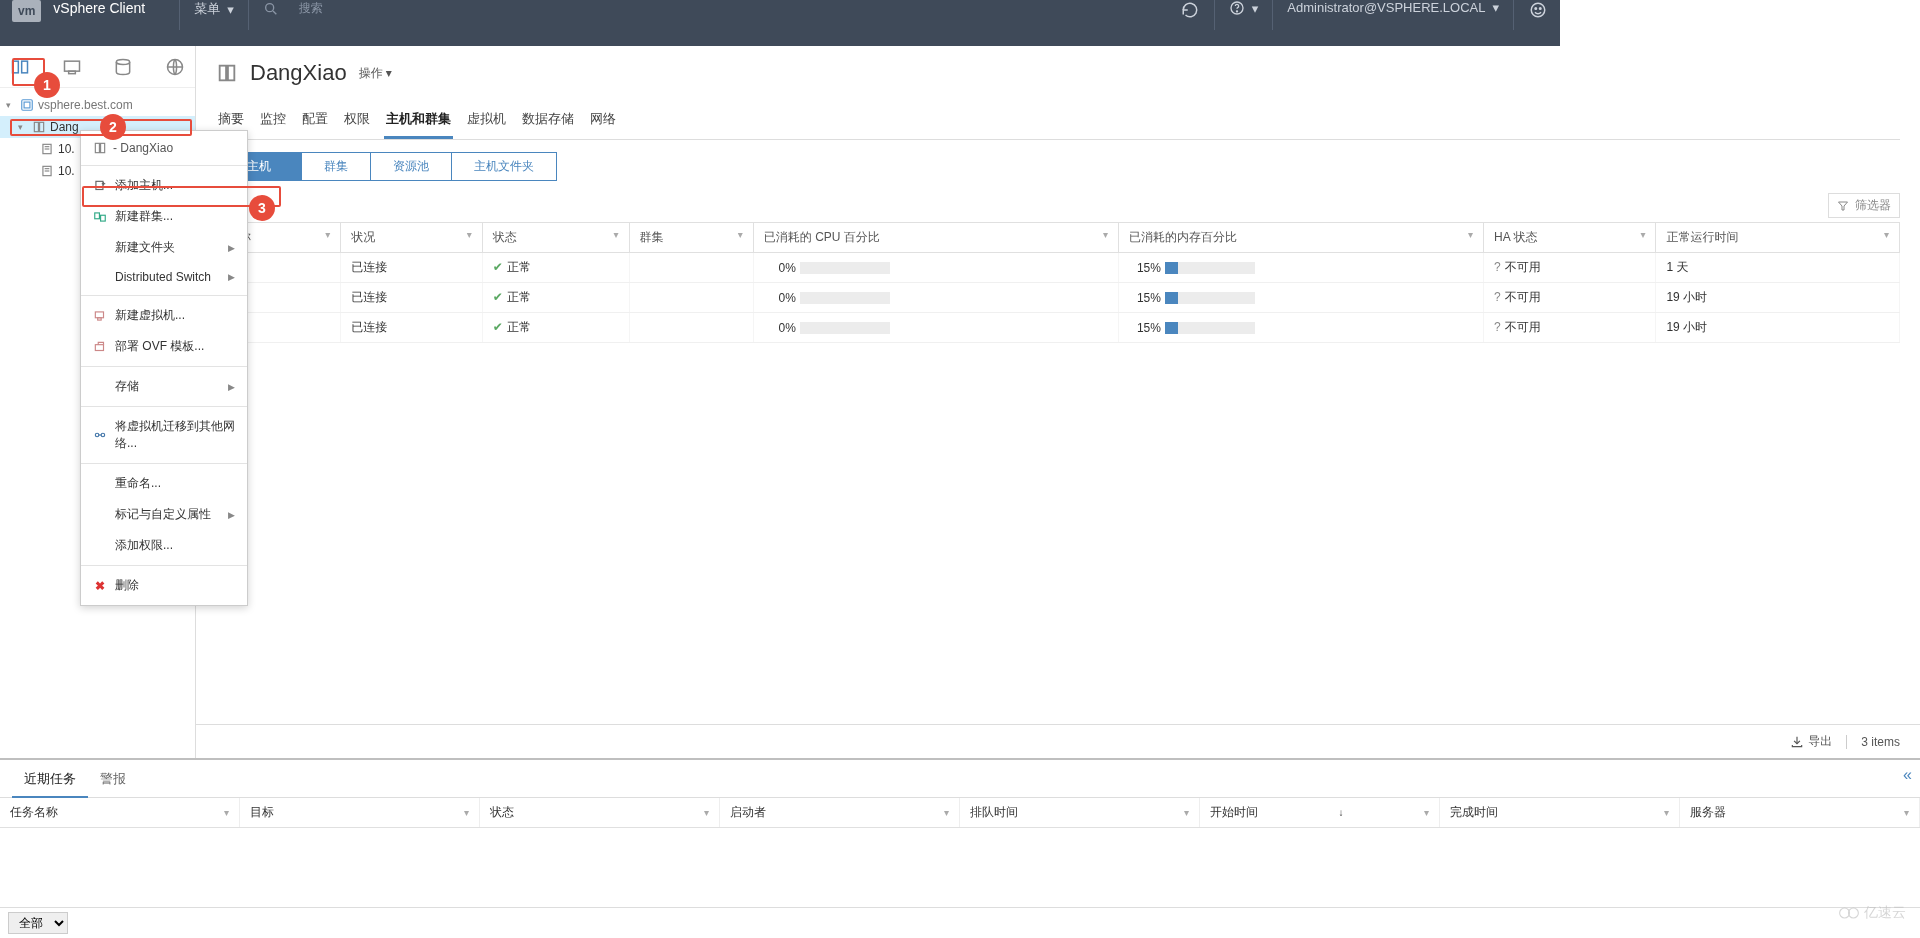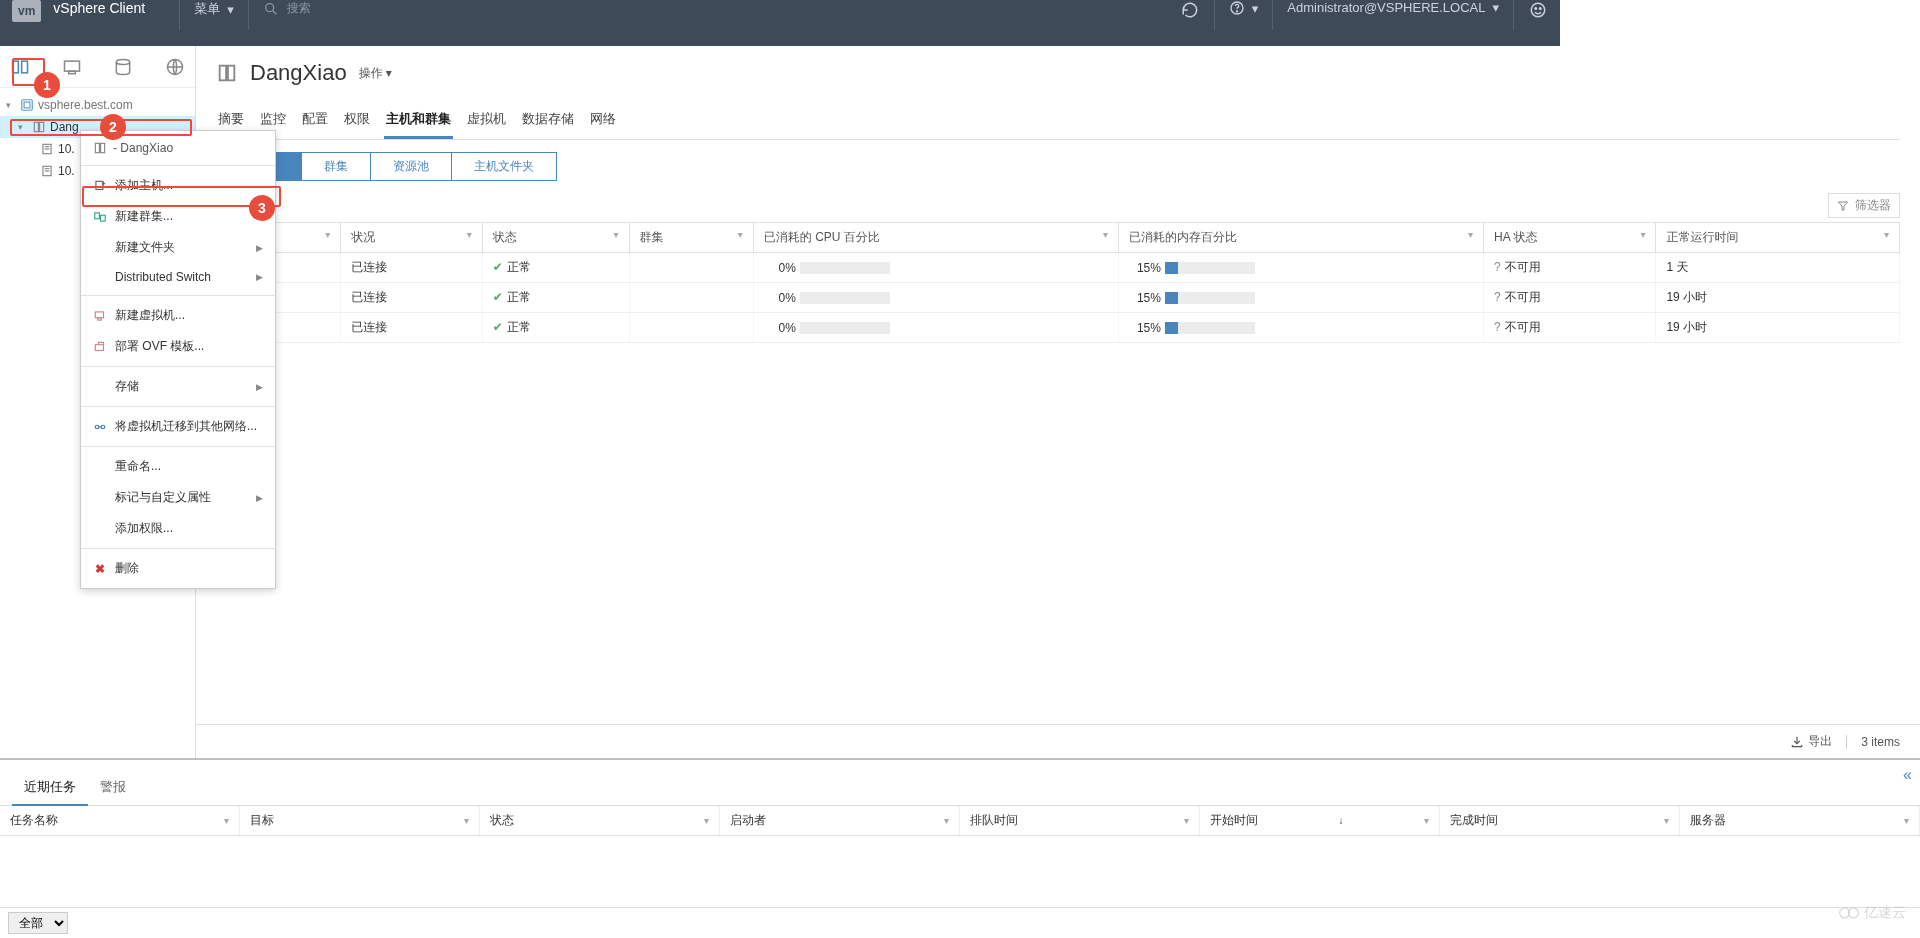--- a/index.html
+++ b/index.html
@@ -4,21 +4,21 @@
 <style>
 * { box-sizing: border-box; margin: 0; padding: 0; font-family: "Microsoft YaHei", Arial, sans-serif; }
 body { font-size: 12px; color: #333; background: #fff; overflow: hidden; width: 1560px; height: 760px; transform-origin: top left; }
 
 
 .top-header { height: 46px; background: #3f4a59; color: #ccd2db; display: flex; align-items: flex-start; padding: 0 12px; }
 .vm-logo { background: #aab1bb; color: #3f4a59; font-weight: bold; padding: 4px 6px; border-radius: 2px; font-size: 12px; margin-right: 12px; }
 .client-title { font-size: 14px; color: #fff; margin-right: 20px; }
 .divider-v { width: 1px; height: 30px; background: #556173; margin: 0 14px; }
 .menu-link { color: #ccd2db; font-size: 13px; display: inline-flex; align-items: center; gap: 7px; cursor: pointer; }
-.search-wrap { display: inline-flex; align-items: center; gap: 8px; color: #8a95a5; }
+.search-wrap { display: inline-flex; align-items: center; gap: 20px; color: #8a95a5; }
 .spacer { flex: 1; }
 .hdr-icon { width: 20px; height: 20px; display: inline-flex; align-items: center; justify-content: center; color: #ccd2db; cursor: pointer; }
 
 
 .sidebar { position: absolute; left: 0; top: 46px; width: 196px; bottom: 180px; border-right: 1px solid #ddd; background: #fff; }
 .view-tabs { height: 42px; display: flex; align-items: center; padding: 0 8px; gap: 28px; border-bottom: 1px solid #eee; }
 .view-tab { width: 24px; height: 24px; display: flex; align-items: center; justify-content: center; cursor: pointer; color: #888; }
 .view-tab.active { color: #4a86be; }
 .tree { padding: 6px 0; }
 .tree-item { display: flex; align-items: center; padding: 4px 6px; gap: 4px; font-size: 12px; cursor: default; }
@@ -62,31 +62,31 @@
 .bar-fill { position: absolute; left: 0; top: 0; bottom: 0; background: #4a86be; }
 .pct { display: inline-block; width: 32px; text-align: right; margin-right: 4px; }
 .state-ok { color: #5aa862; margin-right: 4px; }
 .ha-unknown { color: #888; margin-right: 4px; }
 
 
 .grid-footer { border-top: 1px solid #ddd; padding: 8px 20px; display: flex; justify-content: flex-end; align-items: center; gap: 14px; font-size: 12px; color: #555; }
 .grid-footer .sep { width: 1px; height: 14px; background: #ccc; }
 
 
-.ctx-menu { position: absolute; left: 80px; top: 130px; width: 196px; background: #fff; border: 1px solid #ccc; box-shadow: 0 2px 8px rgba(0,0,0,.18); z-index: 40; padding: 4px 0; }
+.ctx-menu { position: absolute; left: 80px; top: 130px; width: 168px; background: #fff; border: 1px solid #ccc; box-shadow: 0 2px 8px rgba(0,0,0,.18); z-index: 40; padding: 4px 0; }
 .ctx-header { padding: 6px 12px; color: #555; display: flex; align-items: center; gap: 6px; }
 .ctx-item { padding: 7px 12px; display: flex; align-items: center; gap: 8px; cursor: pointer; color: #333; }
 .ctx-item .arrow { margin-left: auto; color: #888; font-size: 9px; }
 .ctx-sep { height: 1px; background: #e3e3e3; margin: 4px 0; }
 .ctx-icon { width: 14px; height: 14px; display: inline-flex; align-items: center; justify-content: center; }
 
 
 .bottom-panel { position: absolute; left: 0; right: 0; bottom: 0; height: 180px; border-top: 2px solid #bfbfbf; background: #fff; display: flex; flex-direction: column; }
 .bp-tabs { display: flex; border-bottom: 1px solid #ddd; padding: 0 12px; position: relative; }
-.bp-tab { padding: 18px 12px 8px; font-size: 13px; color: #666; cursor: pointer; }
+.bp-tab { padding: 10px 12px 8px; font-size: 13px; color: #666; cursor: pointer; }
 .bp-tab.active { color: #222; font-weight: 500; border-bottom: 2px solid #4a86be; margin-bottom: -1px; }
 .bp-toggle { position: absolute; right: 8px; top: 6px; color: #4a86be; font-size: 16px; cursor: pointer; }
 .bp-grid-head { display: flex; border-bottom: 1px solid #e0e0e0; }
 .bp-col { flex: 1; padding: 6px 10px; font-size: 12px; color: #333; border-right: 1px solid #eee; display: flex; align-items: center; justify-content: space-between; }
 .bp-col .chev { color: #aaa; font-size: 10px; }
 .bp-scroll { flex: 1; overflow-x: auto; overflow-y: hidden; }
 .bp-scroll-inner { width: 2000px; height: 100%; }
 .bp-footer { border-top: 1px solid #ddd; padding: 4px 8px; }
 .bp-select { border: 1px solid #ccc; font-size: 12px; padding: 2px 6px; width: 60px; }
 

